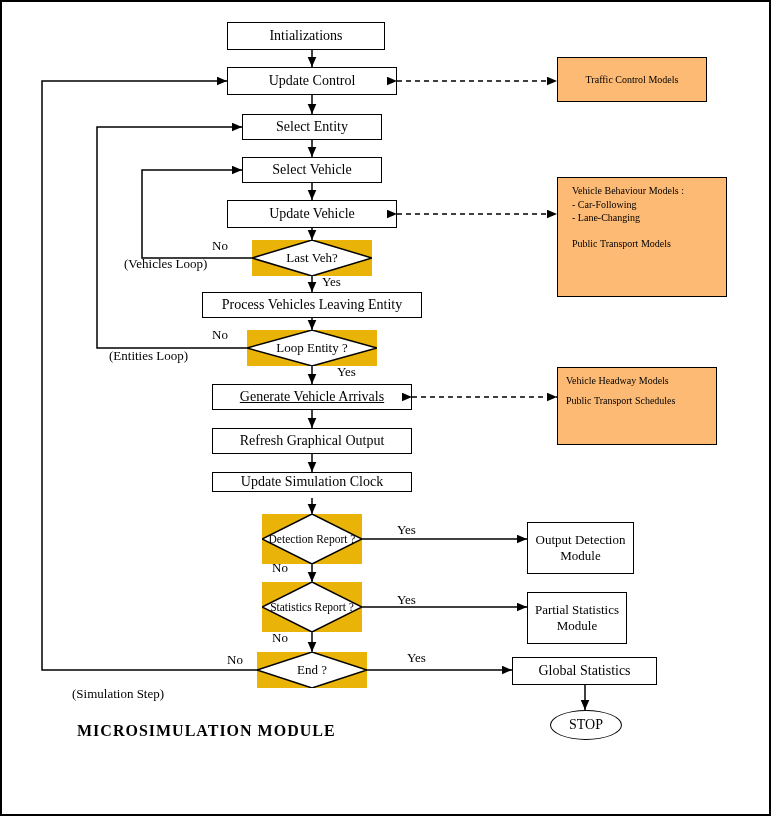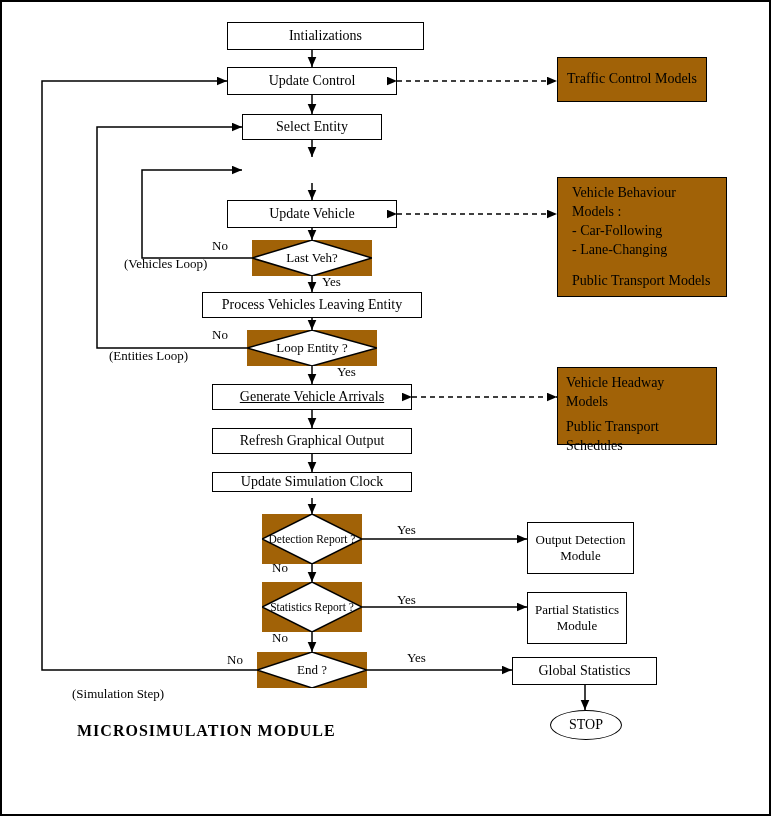--- a/index.html
+++ b/index.html
@@ -24,30 +24,30 @@
     align-items: center;
     justify-content: center;
     text-align: center;
     font-size: 14px;
     box-sizing: border-box;
     line-height: 1.2;
   }
   .side-box {
     position: absolute;
     border: 1.5px solid #000;
-    background: #a16207;
-    font-size: 14px;
+    background: #fdba74;
+    font-size: 10px;
     padding: 6px 8px;
     box-sizing: border-box;
     text-align: left;
     line-height: 1.35;
   }
   .diamond {
     position: absolute;
-    background: #a16207;
+    background: #eab308;
   }
   .diamond svg {
     position: absolute;
     top: 0; left: 0;
   }
   .diamond .dlabel {
     position: absolute;
     width: 100%;
     height: 100%;
     display: flex;
@@ -82,28 +82,31 @@
     position: absolute;
     top: 0; left: 0;
     pointer-events: none;
   }
 </style>
 </head>
 <body>
 
 <div class="canvas">
 
-  <div class="box" style="left:225px; top:20px; width:197px; height:28px;">
+  <div class="box" style="left:225px; top:20px; width:158px; height:28px;">
       <span>Intializations</span>
     </div>
   <div class="box" style="left:225px; top:65px; width:170px; height:28px;">
       <span>Update Control</span>
     </div>
   <div class="box" style="left:240px; top:112px; width:140px; height:26px;">
       <span>Select Entity</span>
+    </div>
+  <div class="box" style="left:240px; top:155px; width:140px; height:26px;">
+      <span>Select Vehicle</span>
     </div>
   <div class="box" style="left:225px; top:198px; width:170px; height:28px;">
       <span>Update Vehicle</span>
     </div>
 
   <div class="diamond" style="left:250px; top:238px; width:120px; height:36px;">
     <svg width="120" height="36">
         <polygon points="60,0 120,18 60,36 0,18" fill="#fff" stroke="#000" stroke-width="1.5"></polygon>
       </svg>
     <div class="dlabel">

